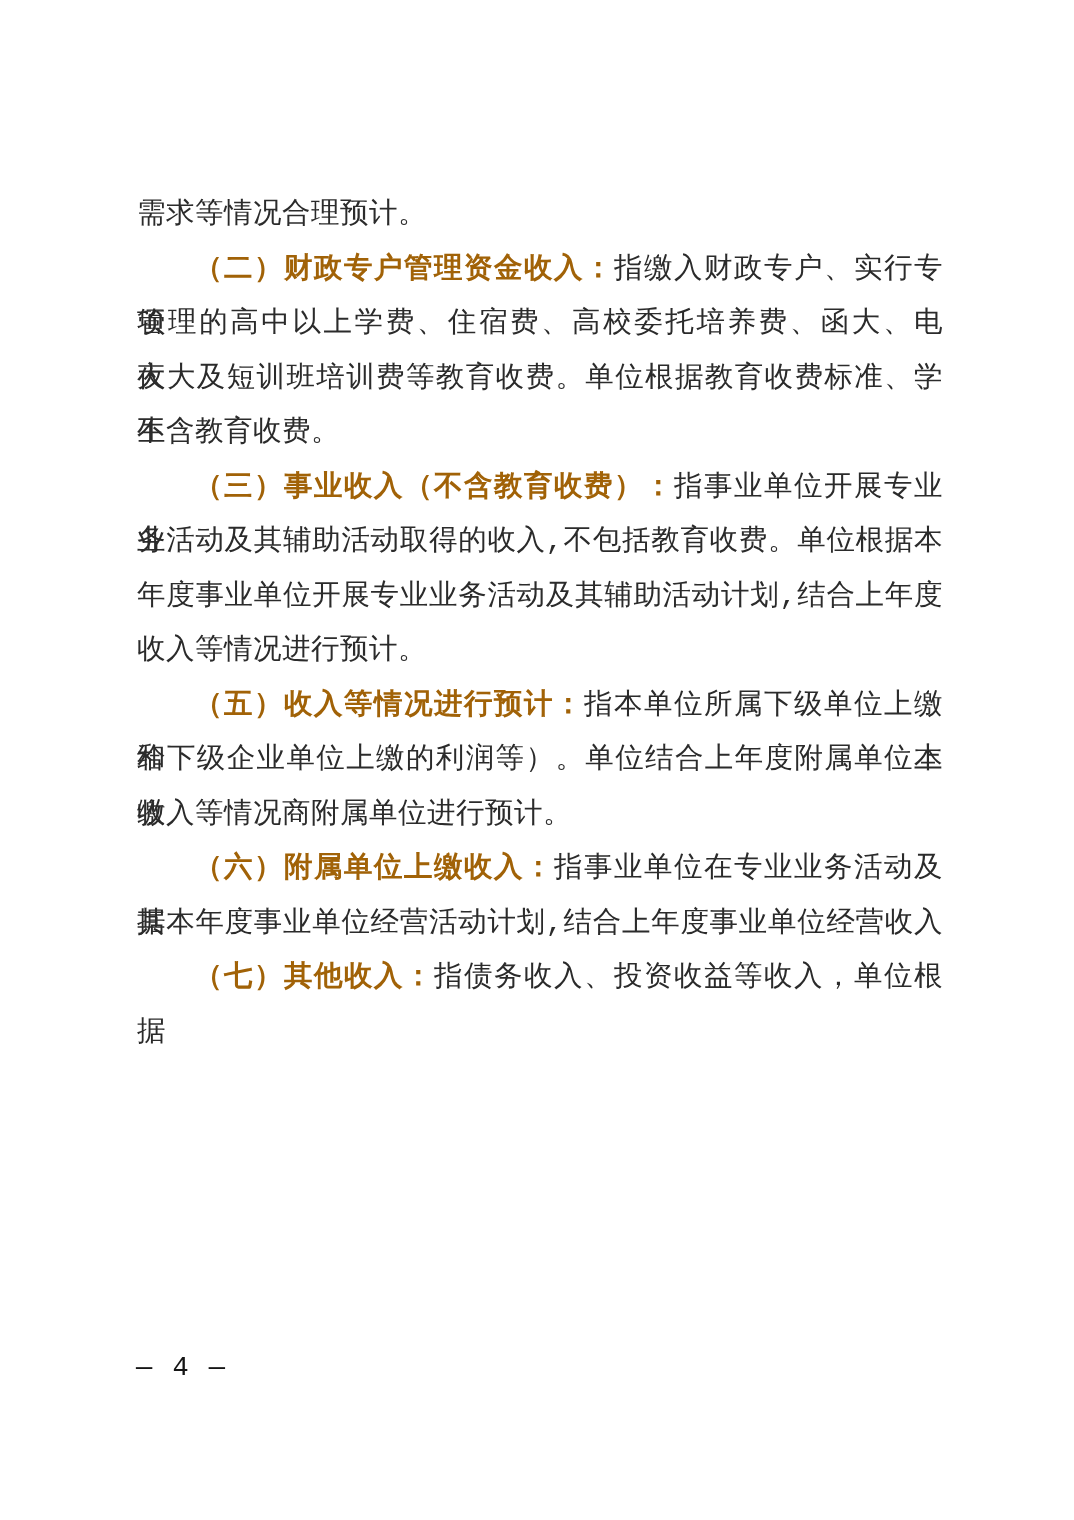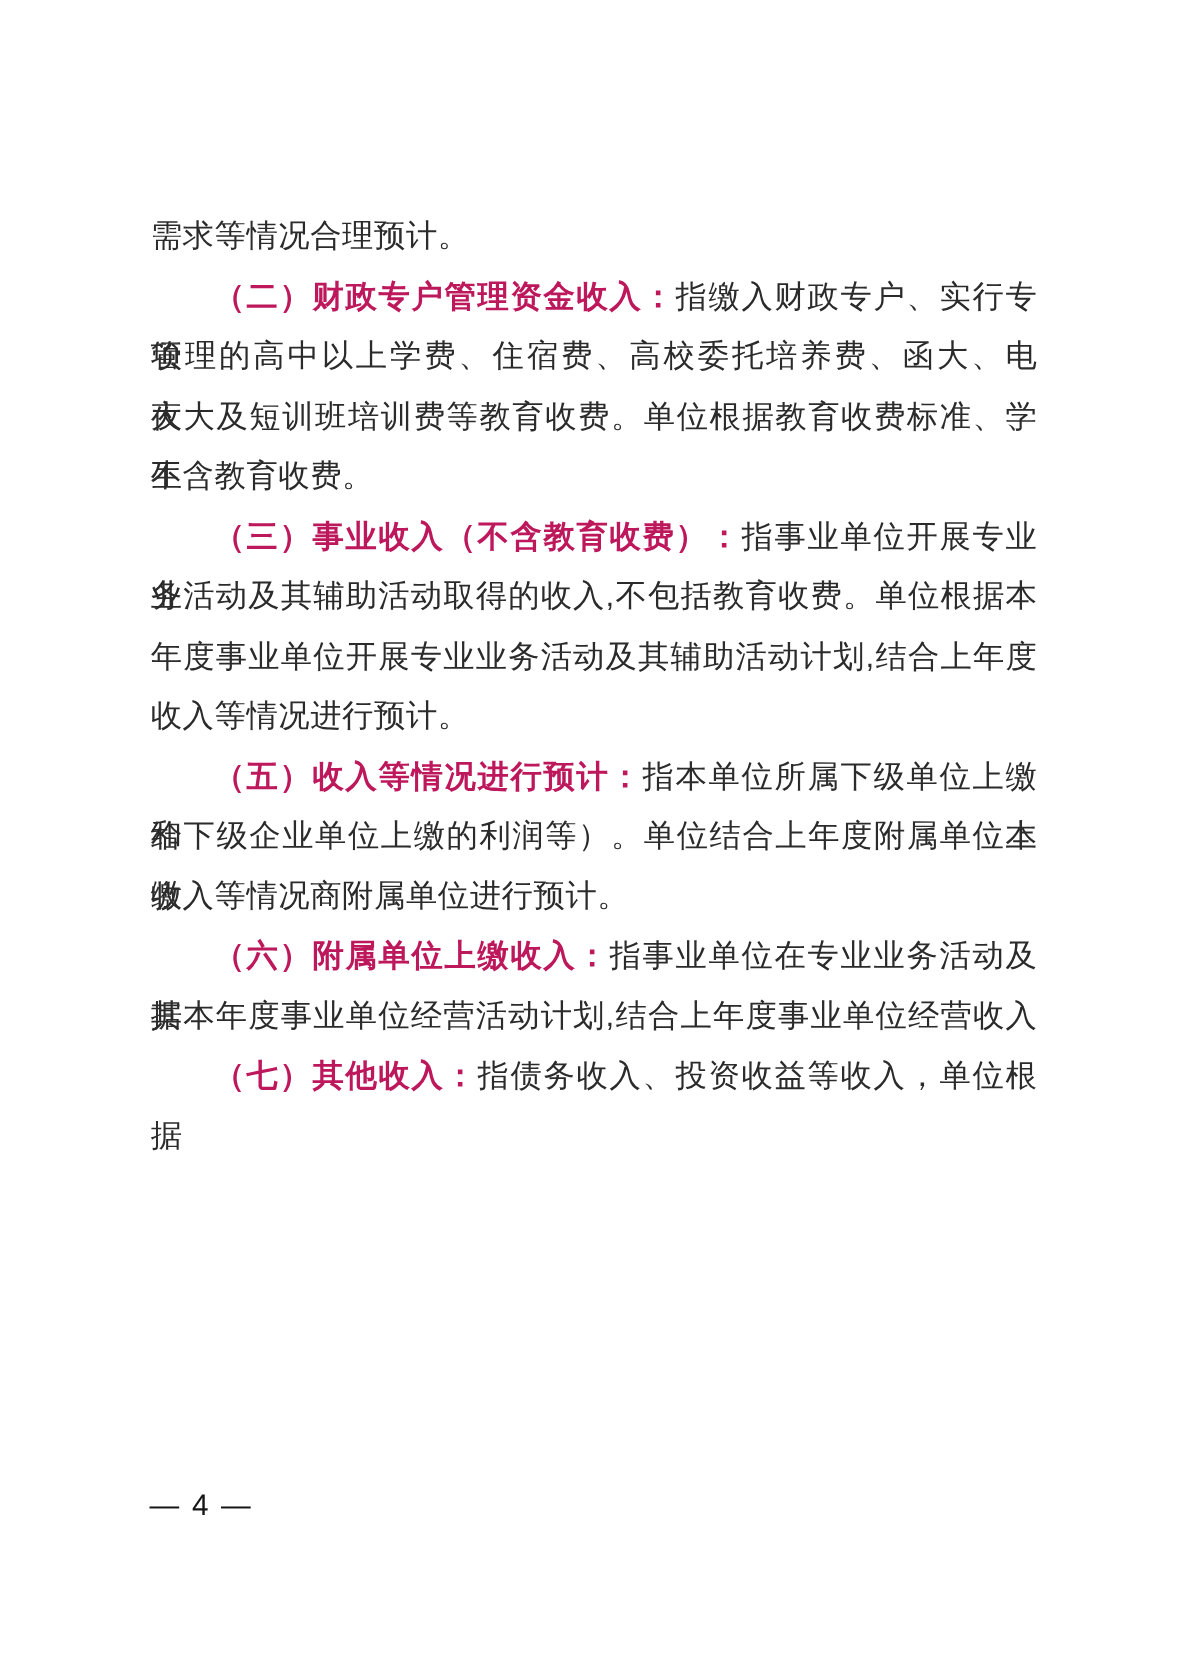--- a/index.html
+++ b/index.html
@@ -7,21 +7,21 @@
     padding: 0;
     background: #e8e8e8;
   }
   .page {
     position: relative;
     width: 1074px;
     height: 1520px;
     margin: 0 auto;
     background: #ffffff;
     overflow: hidden;
-    font-family: Liberation Sans, sans-serif;
+    font-family: Liberation Mono, monospace;
   }
   .doc-body {
     position: absolute;
     left: 137px;
     top: 188px;
     width: 806px;
     color: #2b2b2b;
     font-size: 28.5px;
   }
   .paragraph {
@@ -38,21 +38,21 @@
     text-align-last: justify;
   }
   .line.lastline {
     text-align-last: left;
   }
   .line.indent {
     text-indent: 2em;
   }
   .line strong {
     font-weight: 700;
-    color: #be185d;
+    color: #a16207;
   }
   .page-number {
     position: absolute;
     left: 136px;
     top: 1352px;
     font-size: 27px;
     line-height: 32px;
     color: #151515;
     letter-spacing: 2px;
   }

